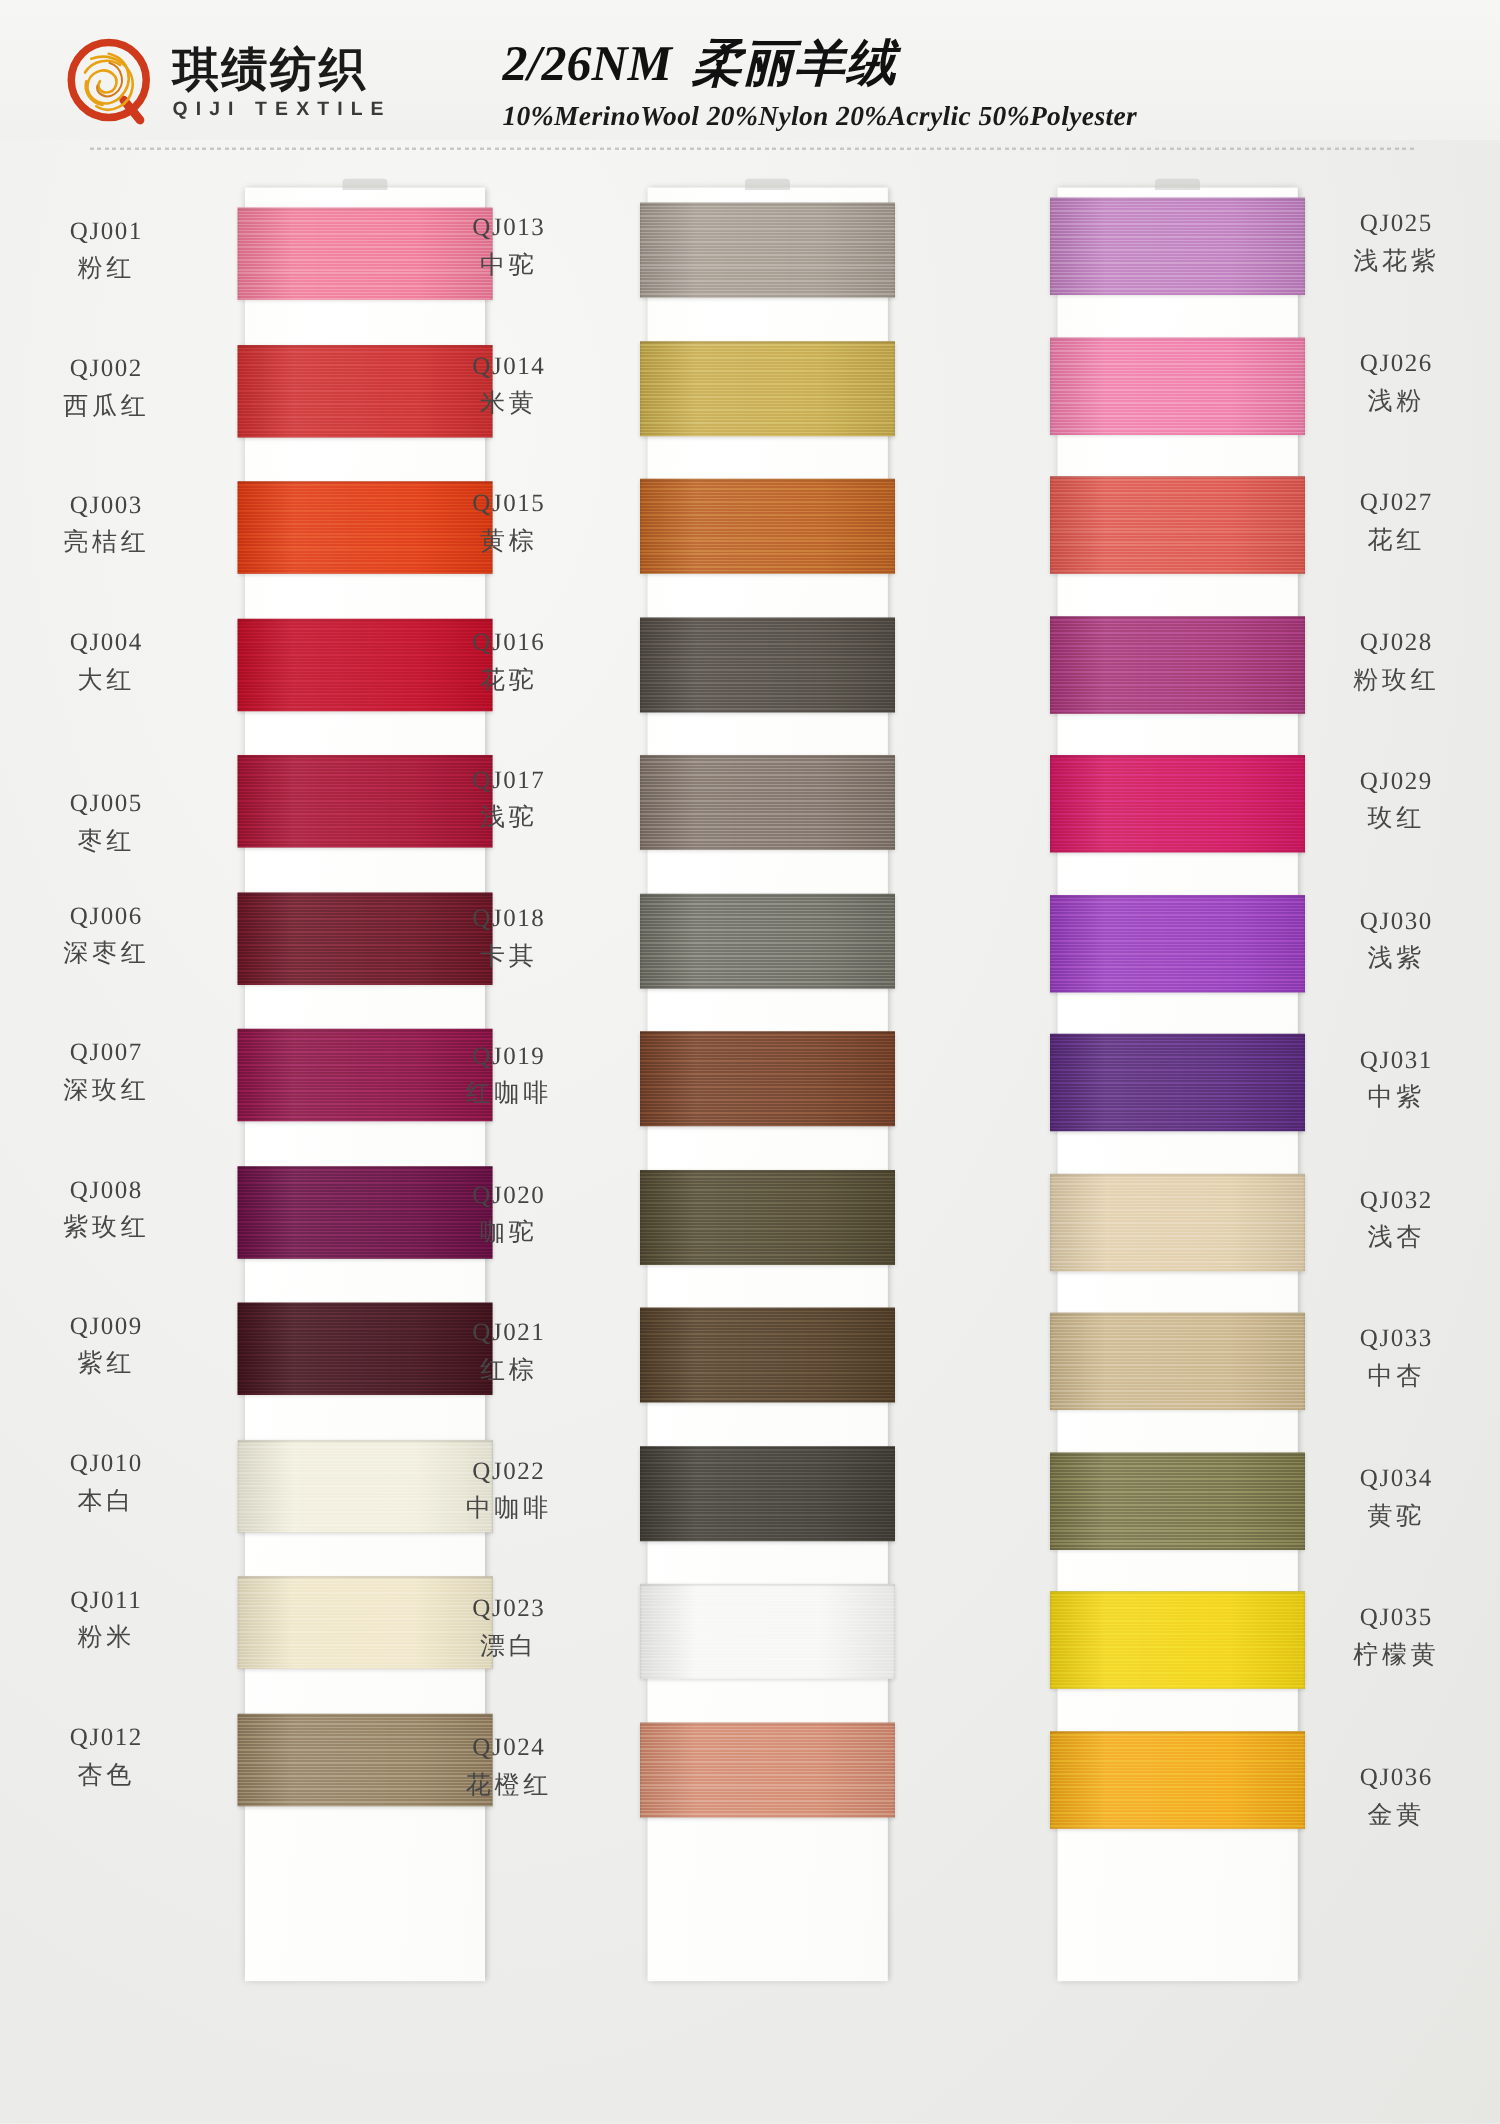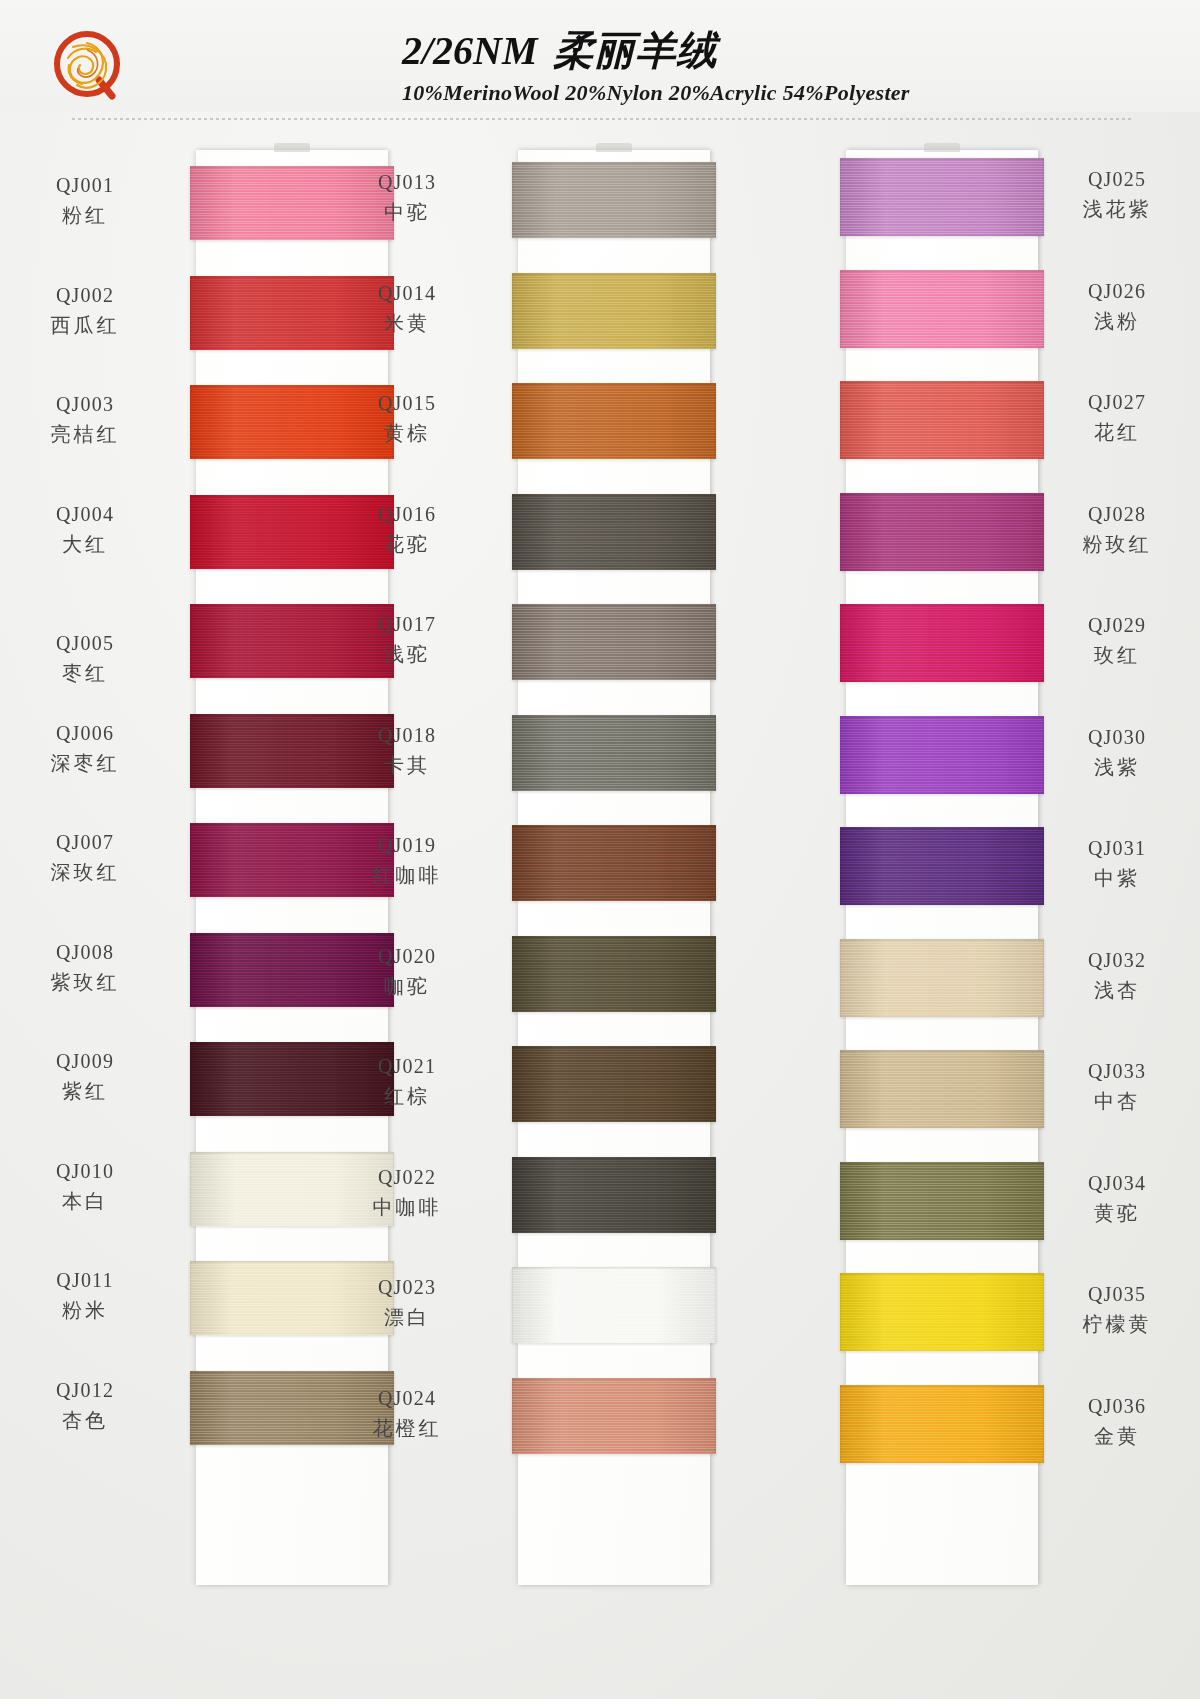--- a/index.html
+++ b/index.html
@@ -128,27 +128,31 @@
             <path d="M35 13 C52 17 56 36 44 48 C33 58 17 51 18 38 C19 28 31 23 38 29 C44 34 41 44 33 44 C28 44 25 39 28 35"></path>
             <path d="M21 17 C38 11 56 23 54 40 C52 55 36 62 25 55"></path>
             <path d="M16 28 C22 18 36 16 44 22"></path>
             <path d="M30 54 C20 52 15 43 17 35"></path>
           </g>
           <g fill="none" stroke="#d4791a" stroke-width="1.6">
             <path d="M35 20 C47 24 49 38 40 45 C33 50 24 45 26 38"></path>
           </g>
         </svg>
       </div>
+      <div>
+        <div class="brand-cn">琪绩纺织</div>
+        <div class="brand-en">QIJI TEXTILE</div>
+      </div>
     </div>
 
     <div class="title-block">
       <div class="title-main">
         <span class="nm">2/26NM</span><span>柔丽羊绒</span>
       </div>
-      <div class="title-sub">10%MerinoWool 20%Nylon 20%Acrylic 54%Polyester</div>
+      <div class="title-sub">10%MerinoWool 20%Nylon 20%Acrylic 50%Polyester</div>
     </div>
   </div>
   <div class="header-rule"></div>
 
   <div class="board">
 
     <div class="col col-0">
       <div class="card card-0">
         <div class="card-top-tab"></div>
       </div>
@@ -409,21 +413,21 @@
           </div>
           <div class="row" style="top: 1145px;">
             <div class="skein" title="QJ035 柠檬黄" style="left: 102px; height: 78px; background: rgb(243, 214, 23);"></div>
             <div class="label label-right" style="top: 9px; left: 304px;">
               <span class="code">QJ035</span>
               <span class="cn">柠檬黄</span>
             </div>
           </div>
           <div class="row" style="top: 1256.5px;">
             <div class="skein" title="QJ036 金黄" style="left: 102px; height: 78px; background: rgb(244, 174, 28);"></div>
-            <div class="label label-right" style="top: 9px; left: 304px;">
+            <div class="label label-right" style="top: 25px; left: 304px;">
               <span class="code">QJ036</span>
               <span class="cn">金黄</span>
             </div>
           </div>
         </div>
     </div>
 
   </div>
 </div>
 

